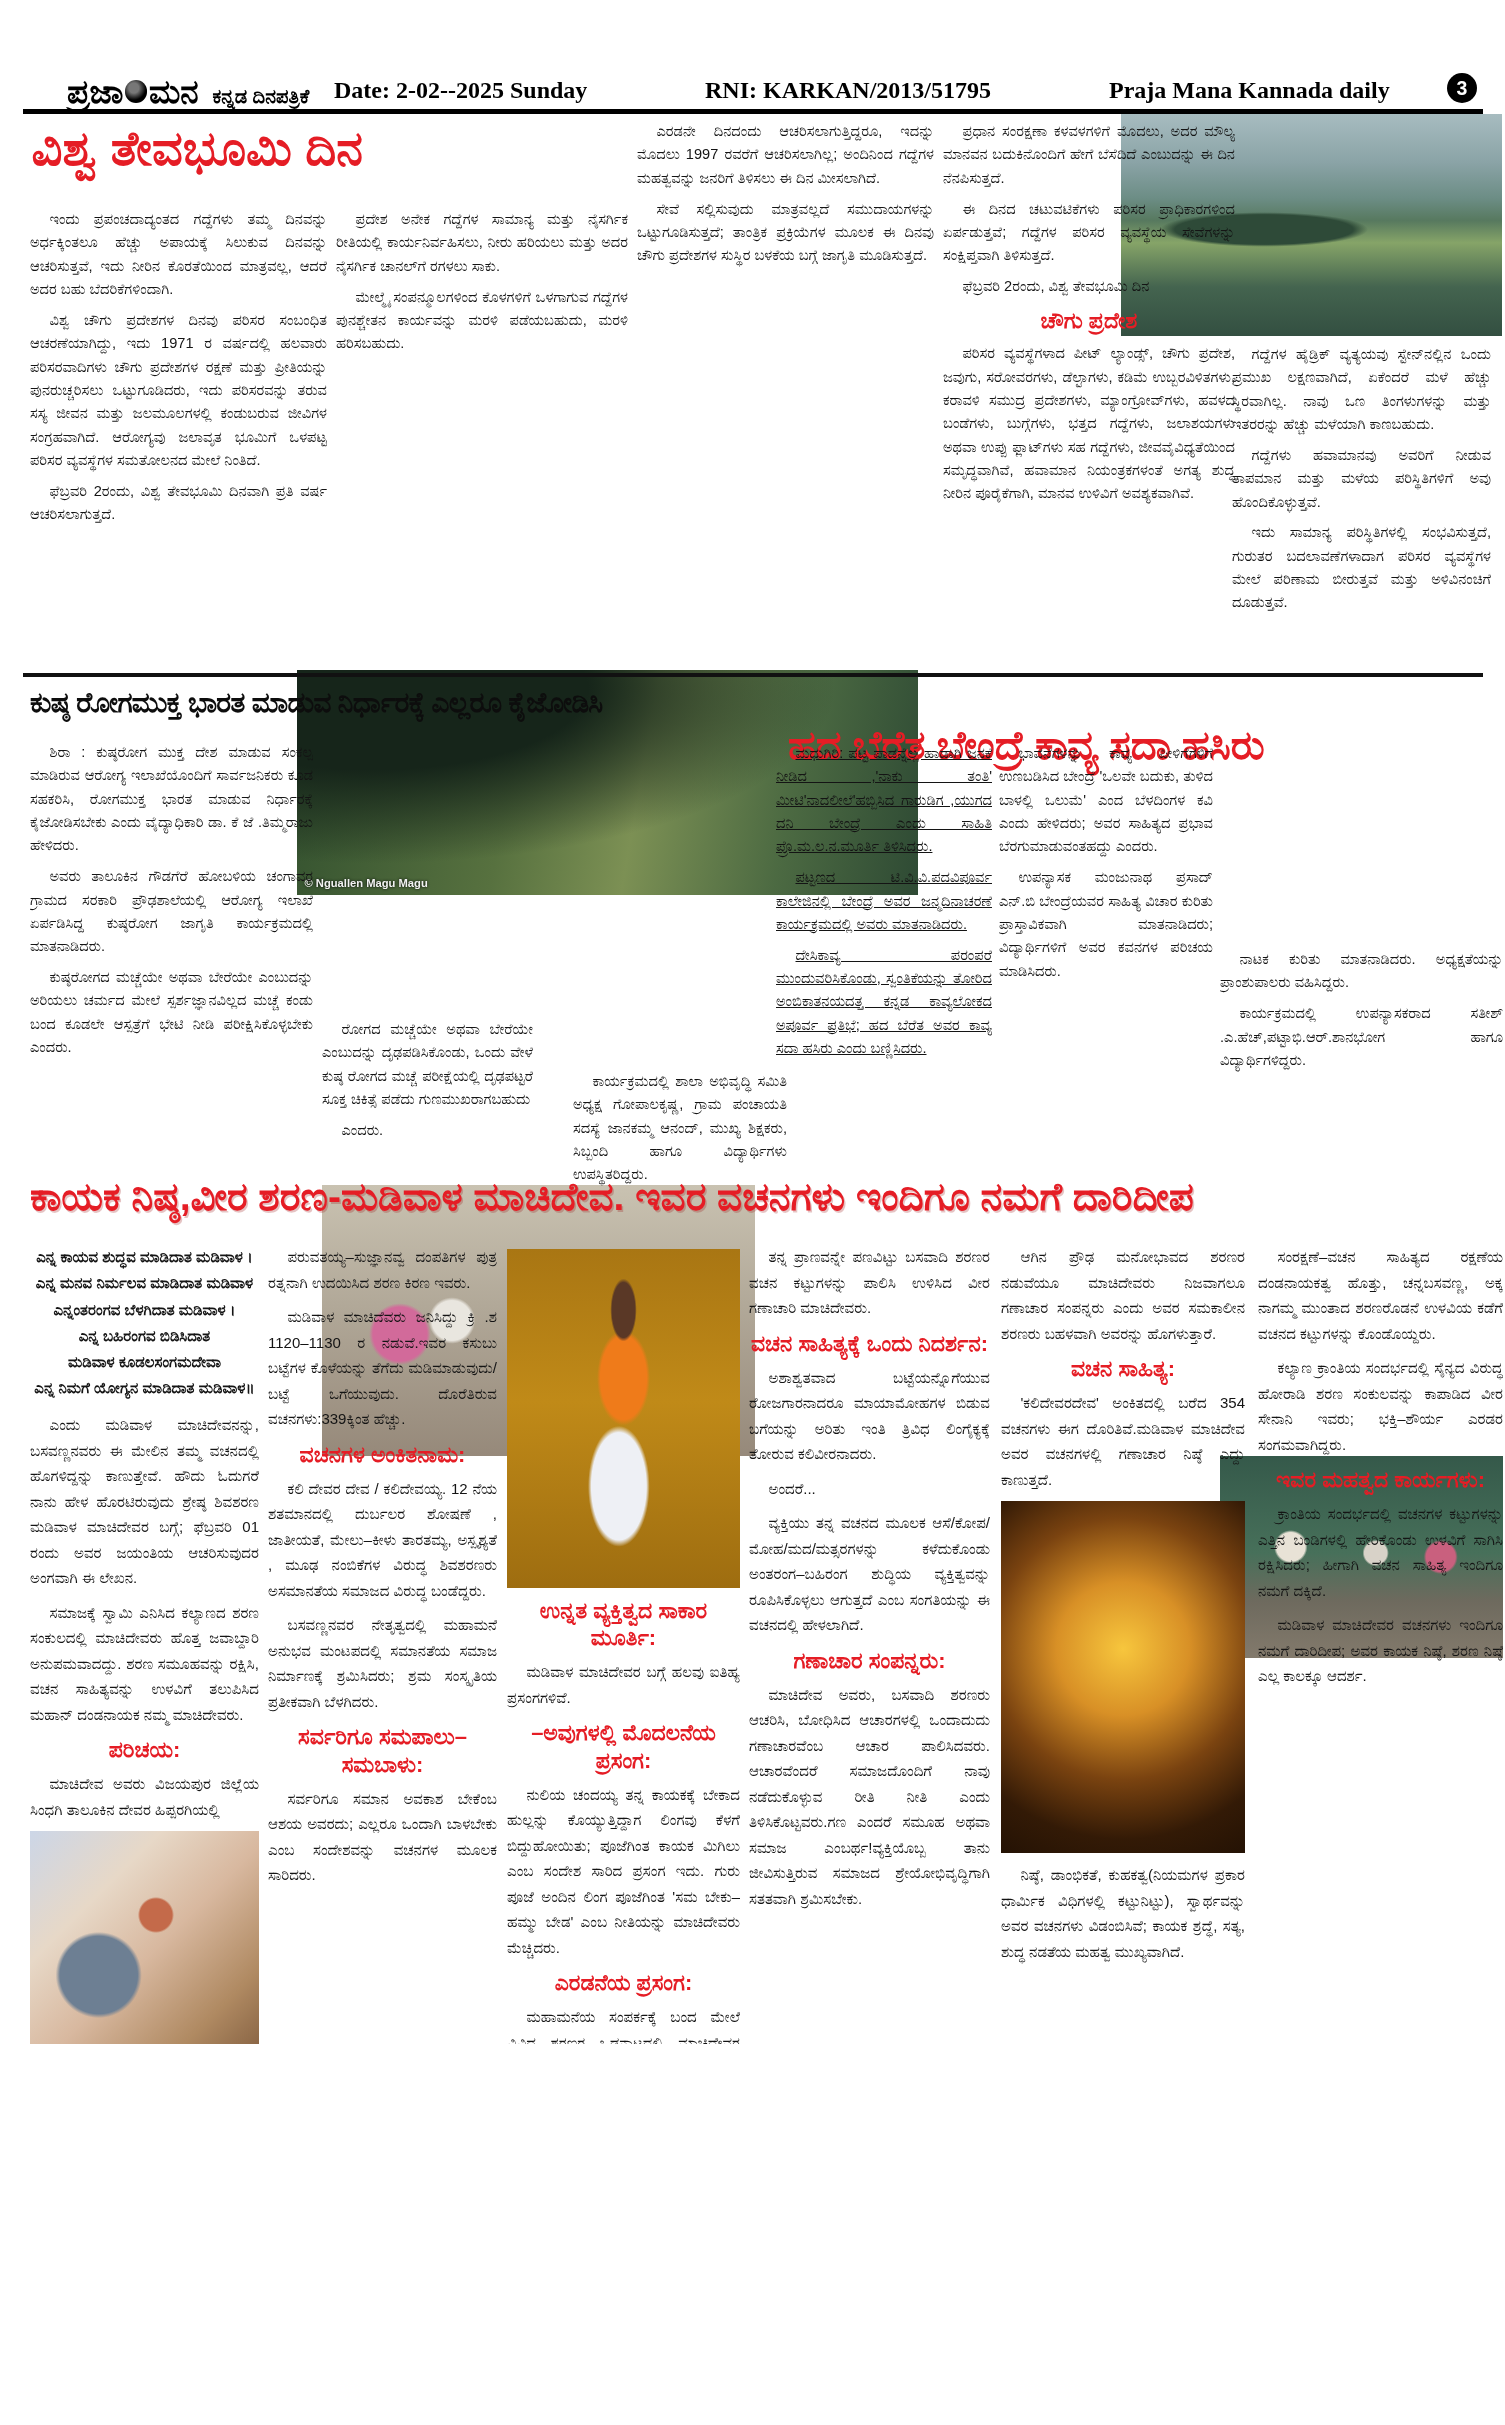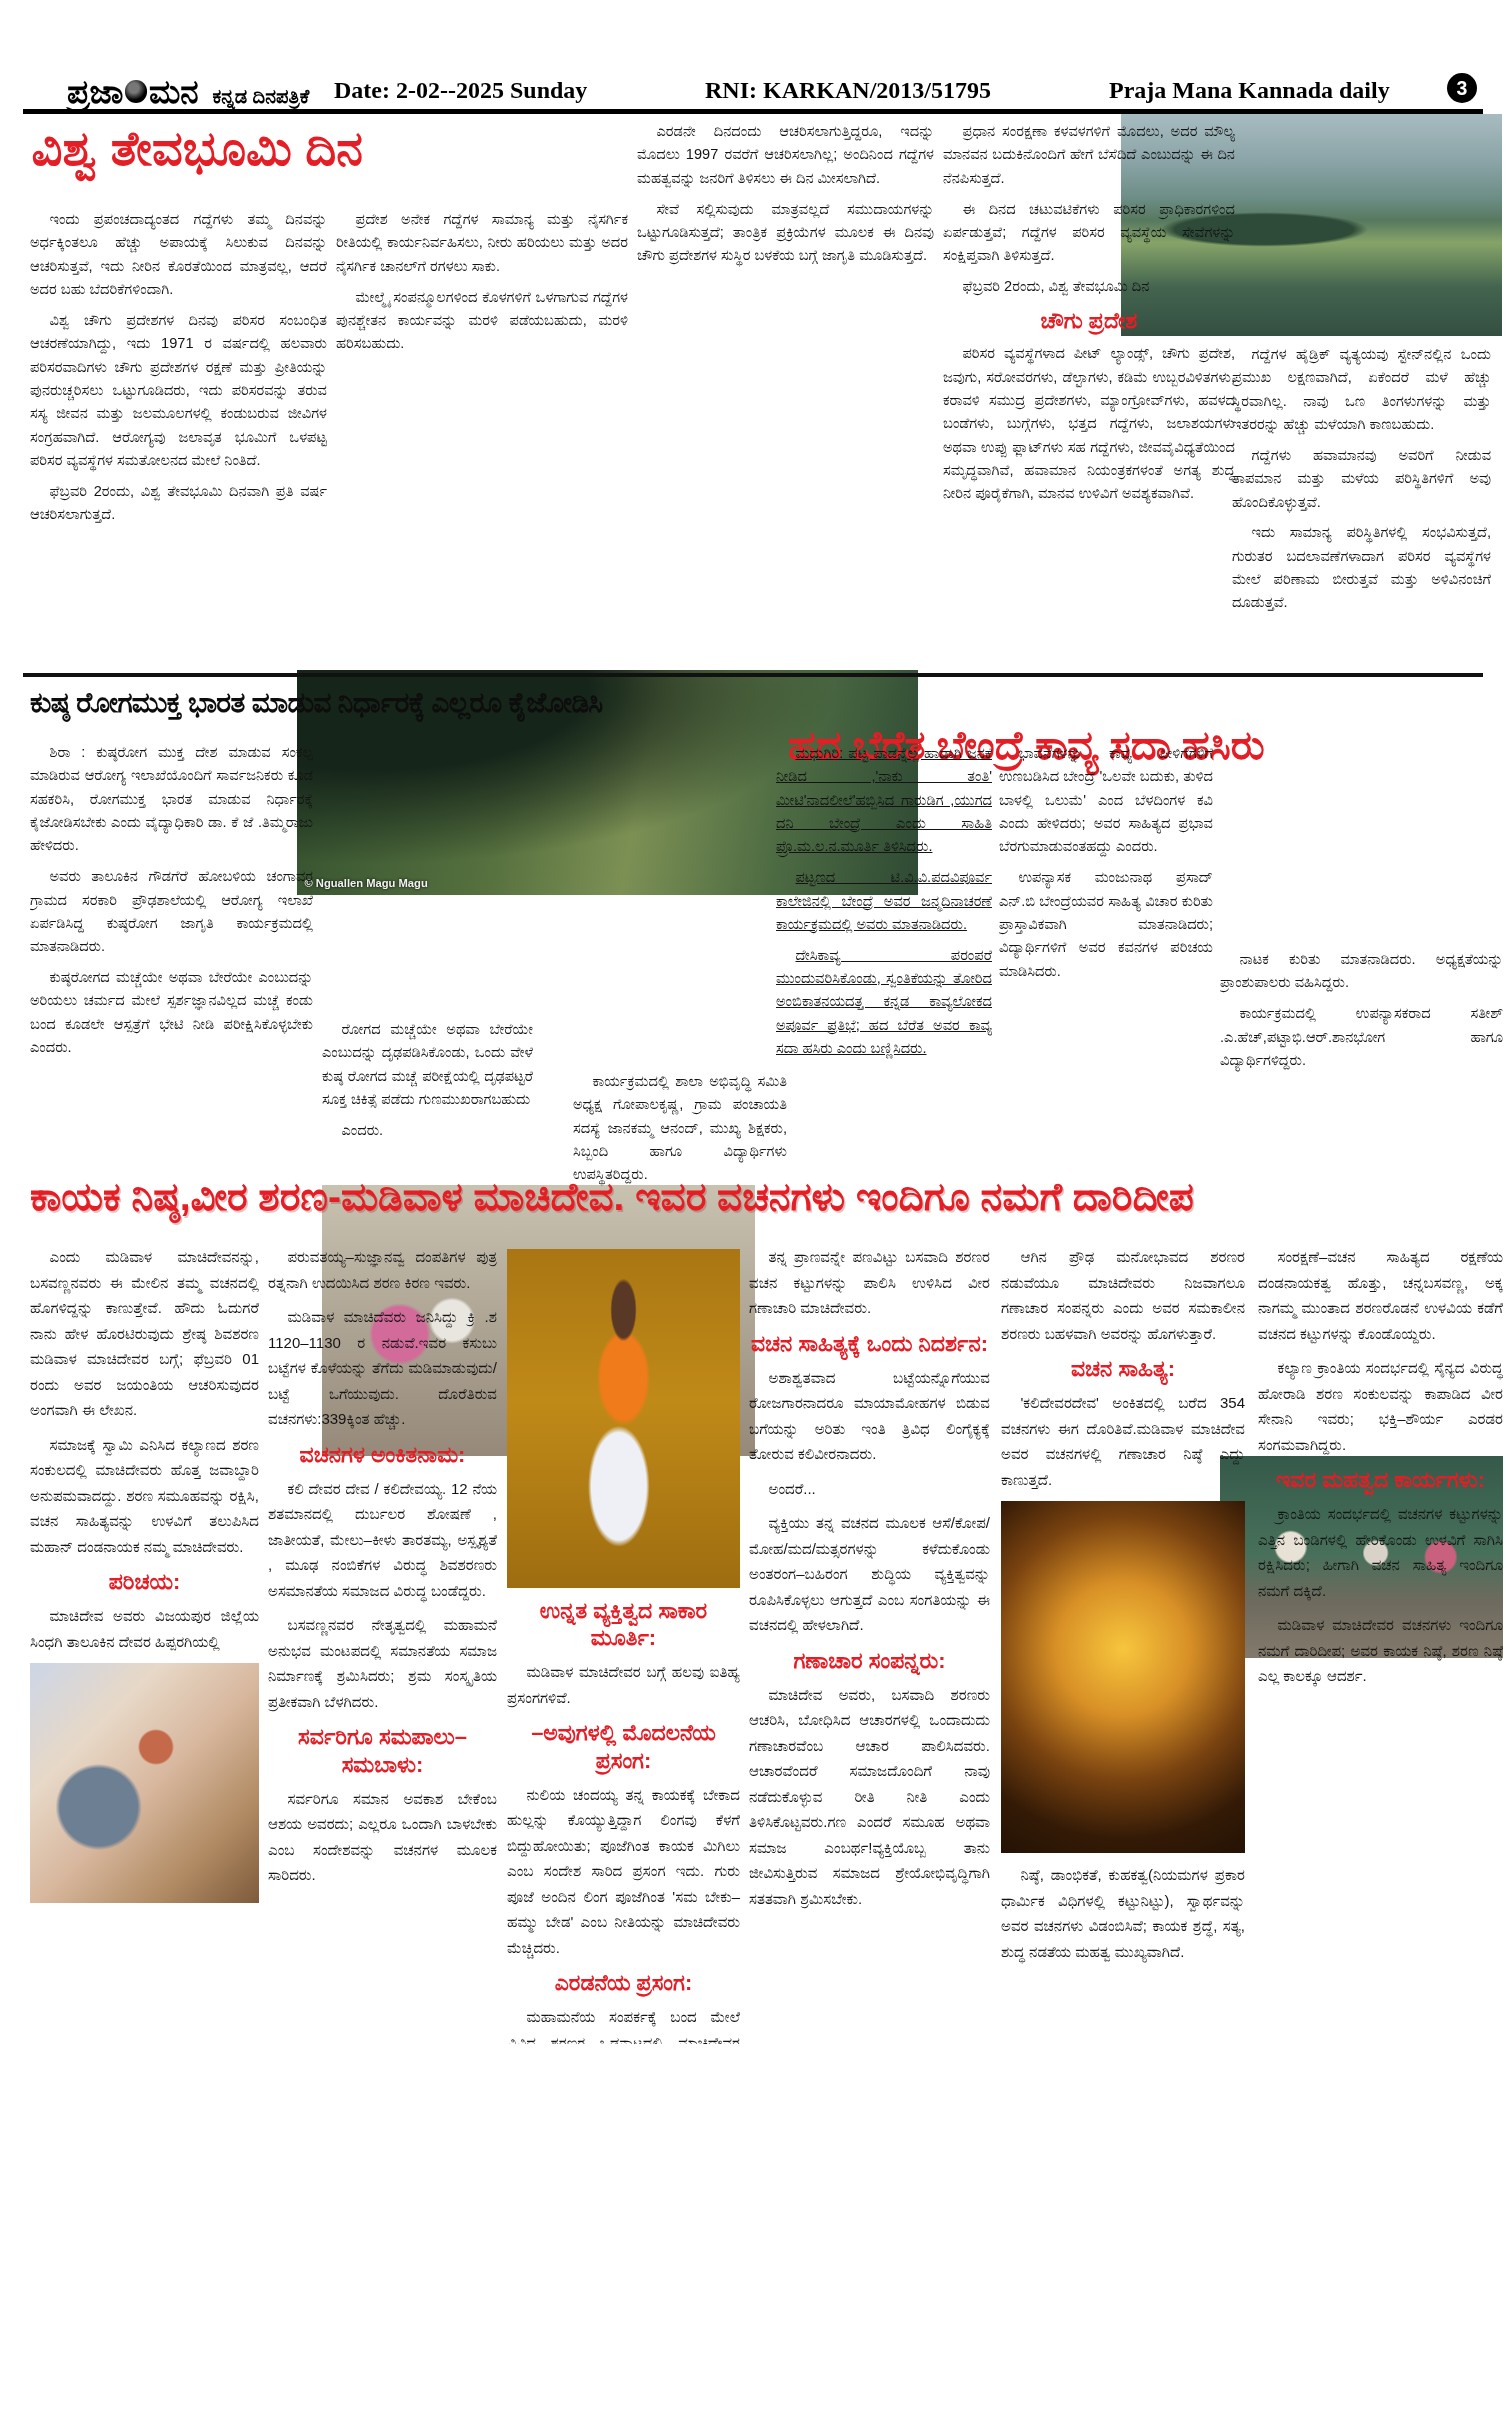--- a/index.html
+++ b/index.html
@@ -152,20 +152,28 @@
       <p class="bp">ಉಪನ್ಯಾಸಕ ಮಂಜುನಾಥ ಪ್ರಸಾದ್ ಎನ್.ಬಿ ಬೇಂದ್ರೆಯವರ ಸಾಹಿತ್ಯ ವಿಚಾರ ಕುರಿತು ಪ್ರಾಸ್ತಾವಿಕವಾಗಿ ಮಾತನಾಡಿದರು; ವಿದ್ಯಾರ್ಥಿಗಳಿಗೆ ಅವರ ಕವನಗಳ ಪರಿಚಯ ಮಾಡಿಸಿದರು.</p>
     </div>
   <div class="abs col a3" style="left:1220px;top:948px;width:283px;height:210px;">
       <p class="bp">ನಾಟಕ ಕುರಿತು ಮಾತನಾಡಿದರು. ಅಧ್ಯಕ್ಷತೆಯನ್ನು ಪ್ರಾಂಶುಪಾಲರು ವಹಿಸಿದ್ದರು.</p>
       <p class="bp">ಕಾರ್ಯಕ್ರಮದಲ್ಲಿ ಉಪನ್ಯಾಸಕರಾದ ಸತೀಶ್ .ಎ.ಹೆಚ್,ಪಟ್ಟಾಭಿ.ಆರ್.ಶಾನಭೋಗ ಹಾಗೂ ವಿದ್ಯಾರ್ಥಿಗಳಿದ್ದರು.</p>
     </div>
 
   <div class="abs hl-red hl4" style="left:30px;top:1175px;width:1473px;">ಕಾಯಕ ನಿಷ್ಠ,ವೀರ ಶರಣ-ಮಡಿವಾಳ ಮಾಚಿದೇವ. ಇವರ ವಚನಗಳು ಇಂದಿಗೂ ನಮಗೆ ದಾರಿದೀಪ</div>
 
   <div class="abs col a4" style="left:30px;top:1244px;width:229px;height:1158px;">
+      <div class="poem">
+        <div>ಎನ್ನ ಕಾಯವ ಶುದ್ಧವ ಮಾಡಿದಾತ ಮಡಿವಾಳ ।</div>
+        <div>ಎನ್ನ ಮನವ ನಿರ್ಮಲವ ಮಾಡಿದಾತ ಮಡಿವಾಳ</div>
+        <div>ಎನ್ನಂತರಂಗವ ಬೆಳಗಿದಾತ ಮಡಿವಾಳ ।</div>
+        <div>ಎನ್ನ ಬಹಿರಂಗವ ಬಿಡಿಸಿದಾತ</div>
+        <div>ಮಡಿವಾಳ ಕೂಡಲಸಂಗಮದೇವಾ</div>
+        <div>ಎನ್ನ ನಿಮಗೆ ಯೋಗ್ಯನ ಮಾಡಿದಾತ ಮಡಿವಾಳ॥</div>
+      </div>
       <p class="bp">ಎಂದು ಮಡಿವಾಳ ಮಾಚಿದೇವನನ್ನು, ಬಸವಣ್ಣನವರು ಈ ಮೇಲಿನ ತಮ್ಮ ವಚನದಲ್ಲಿ ಹೊಗಳಿದ್ದನ್ನು ಕಾಣುತ್ತೇವೆ. ಹೌದು ಓದುಗರೆ ನಾನು ಹೇಳ ಹೊರಟಿರುವುದು ಶ್ರೇಷ್ಠ ಶಿವಶರಣ ಮಡಿವಾಳ ಮಾಚಿದೇವರ ಬಗ್ಗೆ; ಫೆಬ್ರವರಿ 01 ರಂದು ಅವರ ಜಯಂತಿಯ ಆಚರಿಸುವುದರ ಅಂಗವಾಗಿ ಈ ಲೇಖನ.</p>
       <p class="bp">ಸಮಾಜಕ್ಕೆ ಸ್ವಾಮಿ ಎನಿಸಿದ ಕಲ್ಯಾಣದ ಶರಣ ಸಂಕುಲದಲ್ಲಿ ಮಾಚಿದೇವರು ಹೊತ್ತ ಜವಾಬ್ದಾರಿ ಅನುಪಮವಾದದ್ದು. ಶರಣ ಸಮೂಹವನ್ನು ರಕ್ಷಿಸಿ, ವಚನ ಸಾಹಿತ್ಯವನ್ನು ಉಳವಿಗೆ ತಲುಪಿಸಿದ ಮಹಾನ್ ದಂಡನಾಯಕ ನಮ್ಮ ಮಾಚಿದೇವರು.</p>
       <h4 class="subhead">ಪರಿಚಯ:</h4>
       <p class="bp">ಮಾಚಿದೇವ ಅವರು ವಿಜಯಪುರ ಜಿಲ್ಲೆಯ ಸಿಂಧಗಿ ತಾಲೂಕಿನ ದೇವರ ಹಿಪ್ಪರಗಿಯಲ್ಲಿ</p>
       <div class="inline-photo photo ph-elephant"></div>
     </div>
   <div class="abs col a4" style="left:268px;top:1244px;width:229px;height:1158px;">
       <p class="bp">ಪರುವತಯ್ಯ–ಸುಜ್ಞಾನವ್ವ ದಂಪತಿಗಳ ಪುತ್ರ ರತ್ನನಾಗಿ ಉದಯಿಸಿದ ಶರಣ ಕಿರಣ ಇವರು.</p>
       <p class="bp">ಮಡಿವಾಳ ಮಾಚಿದೆವರು ಜನಿಸಿದ್ದು ಕ್ರಿ .ಶ 1120–1130 ರ ನಡುವೆ.ಇವರ ಕಸುಬು ಬಟ್ಟೆಗಳ ಕೊಳೆಯನ್ನು ತೆಗೆದು ಮಡಿಮಾಡುವುದು/ಬಟ್ಟೆ ಒಗೆಯುವುದು. ದೊರೆತಿರುವ ವಚನಗಳು:339ಕ್ಕಿಂತ ಹೆಚ್ಚು.</p>
       <h4 class="subhead">ವಚನಗಳ ಅಂಕಿತನಾಮ:</h4>

